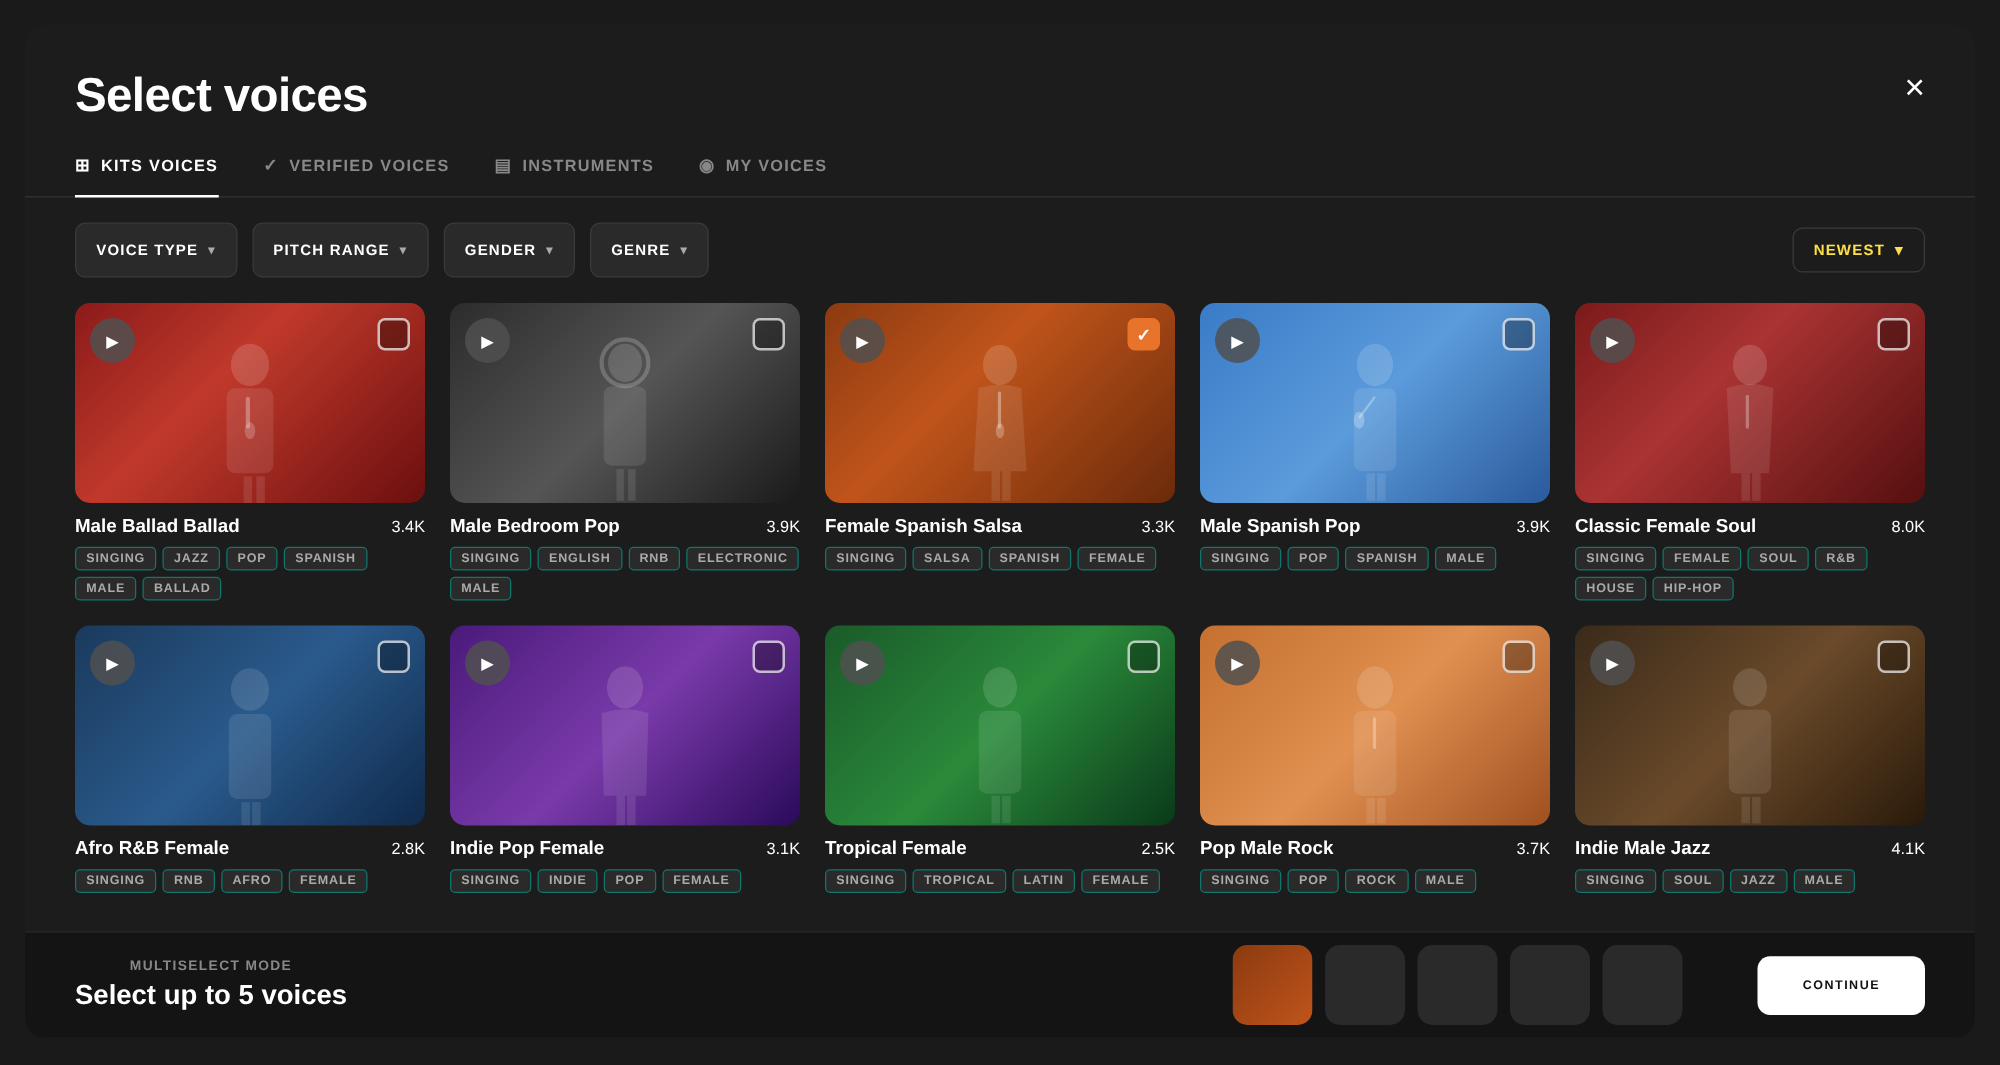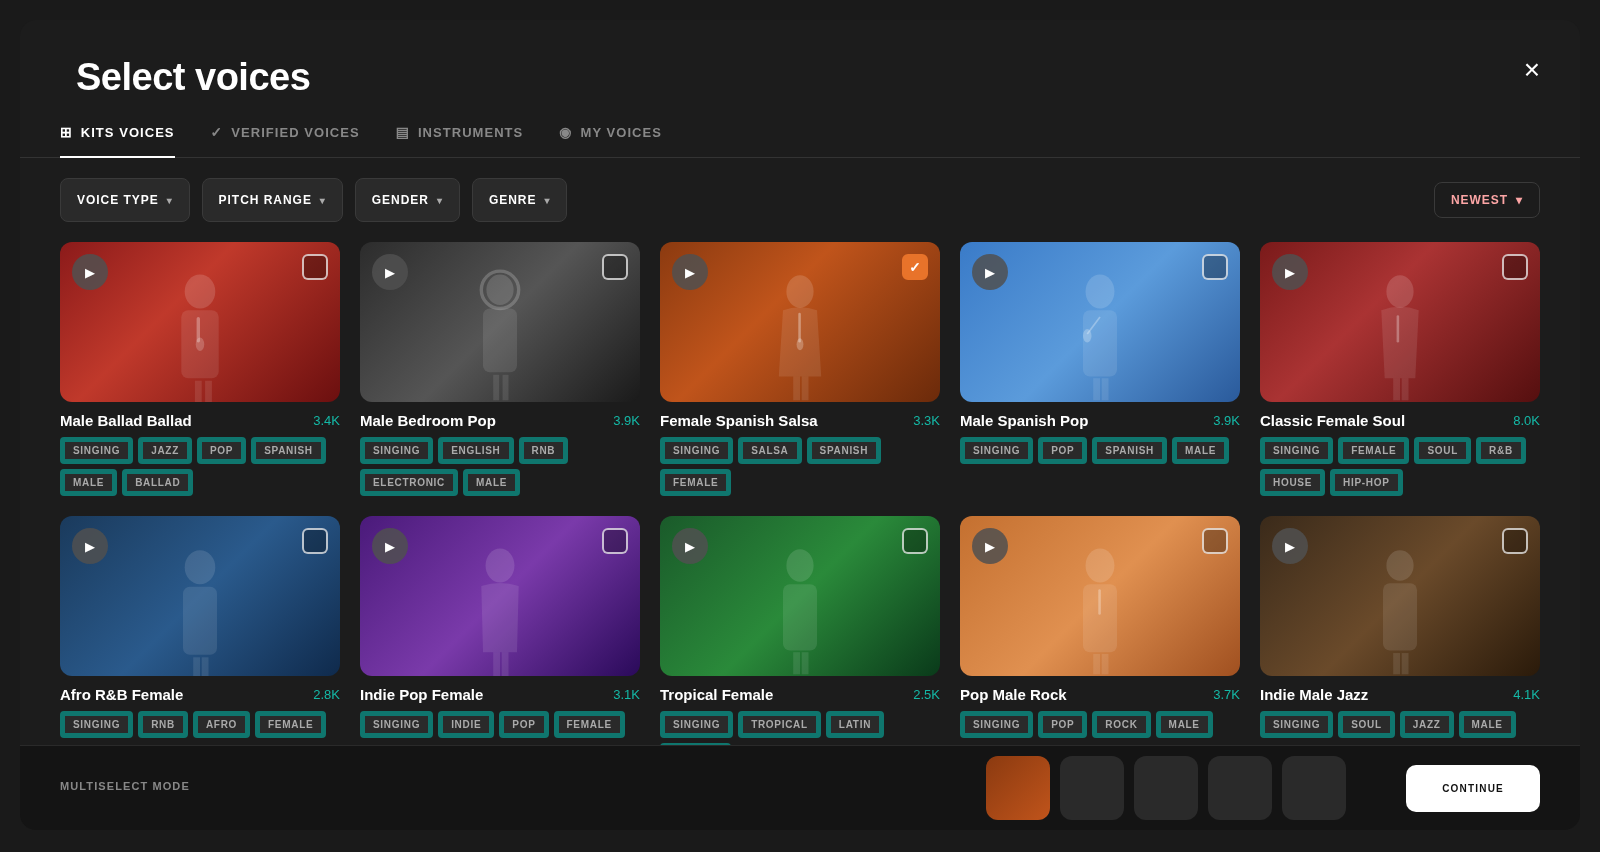--- a/index.html
+++ b/index.html
@@ -29,21 +29,20 @@
     .modal-header {
       padding: 36px 40px 0;
       position: relative;
     }
 
     .modal-title {
       font-size: 38px;
       font-weight: 700;
       color: #fff;
       letter-spacing: -0.5px;
-      margin-left: 16px;
     }
 
     .close-btn {
       position: absolute;
       right: 40px;
       top: 36px;
       background: none;
       border: none;
       color: #fff;
       font-size: 28px;
@@ -112,21 +111,21 @@
       color: #aaa;
     }
 
     .sort-btn {
       margin-left: auto;
       display: flex;
       align-items: center;
       gap: 8px;
       background: transparent;
       border: 1px solid #3a3a3a;
-      color: #fca5a5;
+      color: #fde047;
       font-size: 12px;
       font-weight: 600;
       letter-spacing: 0.08em;
       text-transform: uppercase;
       padding: 10px 16px;
       border-radius: 8px;
       cursor: pointer;
     }
 
     .cards-area {
@@ -215,32 +214,32 @@
     }
 
     .card-name {
       font-size: 15px;
       font-weight: 600;
       color: #fff;
     }
 
     .card-count {
       font-size: 13px;
-      color: #14b8a6;
+      color: #ffffff;
     }
 
     .card-tags {
       display: flex;
       flex-wrap: wrap;
       gap: 5px;
     }
 
     .tag {
       background: #2a2a2a;
-      border: 5px solid #0f766e;
+      border: 1px solid #0f766e;
       color: #aaa;
       font-size: 10px;
       font-weight: 600;
       letter-spacing: 0.07em;
       text-transform: uppercase;
       padding: 3px 8px;
       border-radius: 4px;
     }
 
     
@@ -673,20 +672,21 @@
               <span class="tag">MALE</span>
             </div>
     </div>
   </div>
       </div>
   </div>
 
   <div class="bottom-bar">
     <div class="multiselect-label">
       <span class="multiselect-mode">MULTISELECT MODE</span>
+      <span class="multiselect-hint">Select up to 5 voices</span>
     </div>
 
     <div class="selected-slots">
       <div class="slot filled">
         <div class="slot-inner" style="background: linear-gradient(135deg, #8b3a10, #c0541b);"></div>
       </div>
       <div class="slot"></div>
       <div class="slot"></div>
       <div class="slot"></div>
       <div class="slot"></div>

